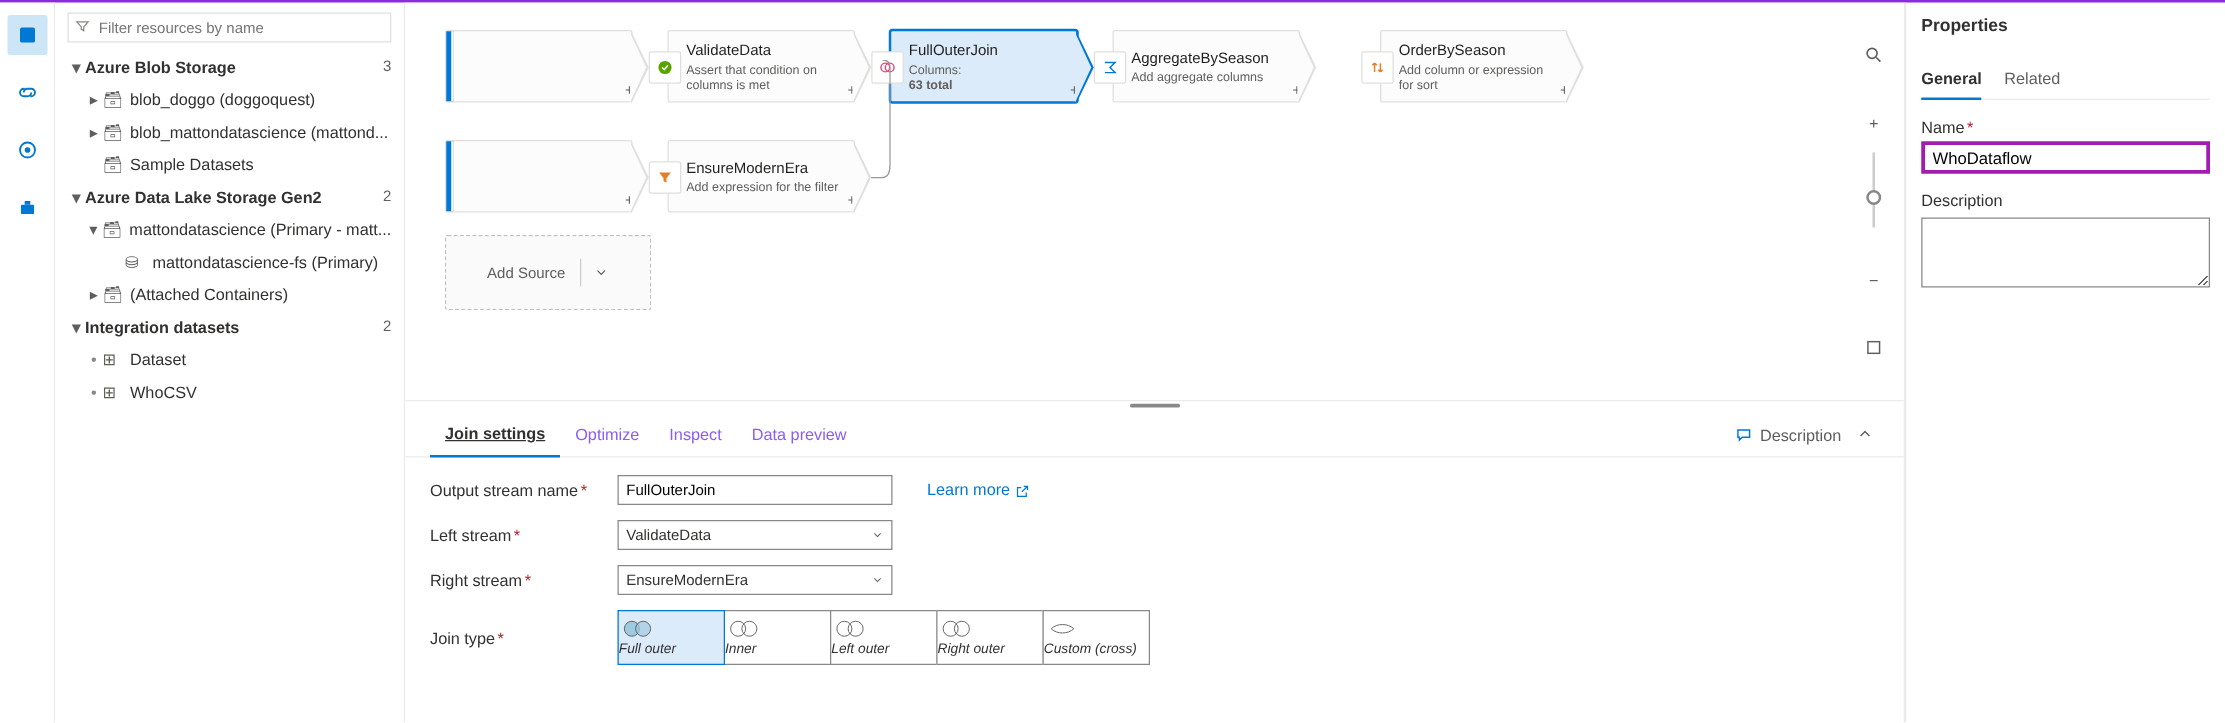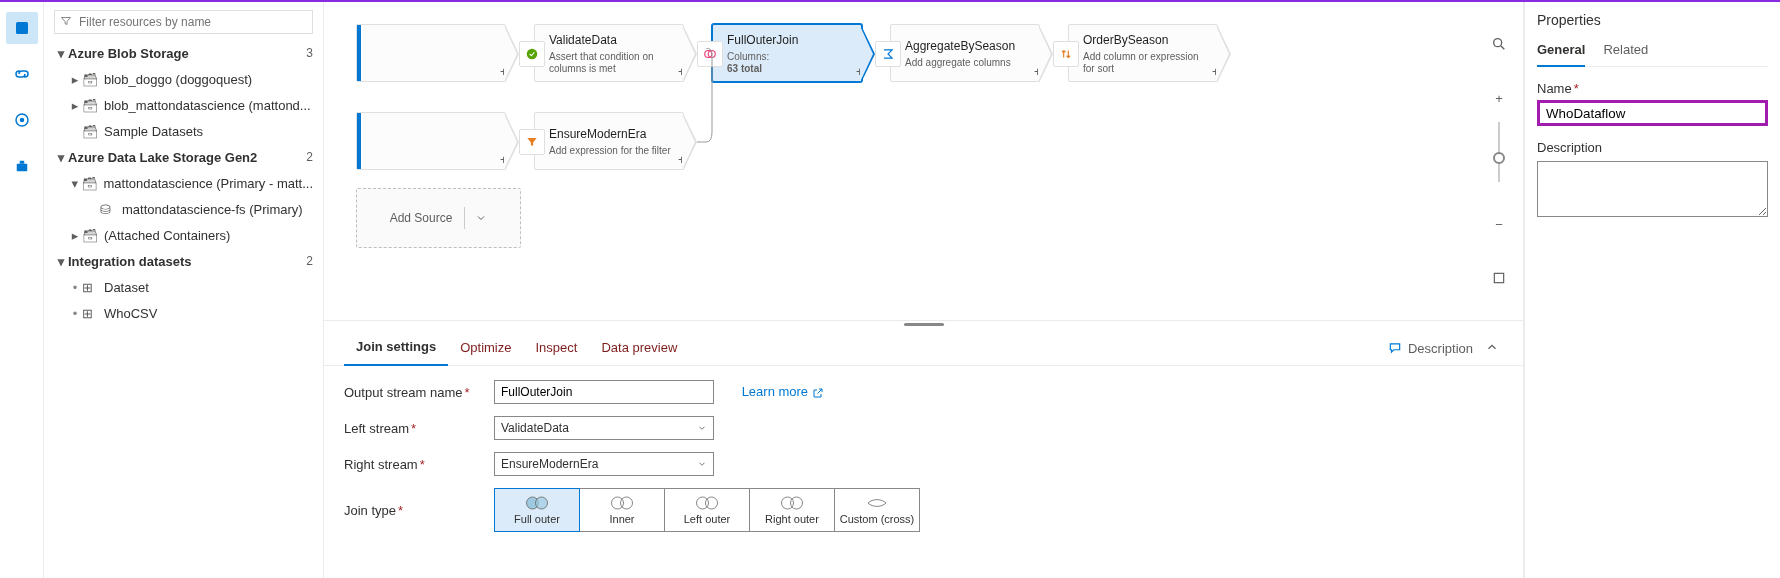--- a/index.html
+++ b/index.html
@@ -82,43 +82,43 @@
 .zoomctrl { position:absolute; right:12px; top:30px; display:flex; flex-direction:column; gap:30px; align-items:center; }
 .zoomctrl .zbtn { width:24px; height:24px; display:flex;align-items:center;justify-content:center; cursor:pointer; color:#605e5c;}
 .zoomslider { width:2px; height:60px; background:#ccc; position:relative; margin-top:-18px;}
 .zoomslider .knob { position:absolute; top:30px; left:-5px; width:12px; height:12px; border-radius:50%; border:2px solid #888; background:#fff;}
 .connector { position:absolute; stroke:#bfbfbf; fill:none; }
 
 .bottom { flex:1; border-top:1px solid #edebe9; display:flex; flex-direction:column; }
 .gripper { height:6px; display:flex; justify-content:center;}
 .gripper div{ width:40px; height:3px; background:#888; border-radius:2px; margin-top:2px;}
 .tabs { display:flex; align-items:center; padding:4px 20px 0 20px; border-bottom:1px solid #edebe9;}
-.tabs .tab { padding:8px 12px 10px; font-size:13px; color:#7f1d1d; cursor:pointer;}
-.tabs .tab.active { color:#323130; font-weight:600; border-bottom:2px solid #0078d4; margin-bottom:-1px;}
+.tabs .tab { padding:8px 12px 10px; font-size:13px; color:#8b5cf6; cursor:pointer;}
+.tabs .tab.active { color:#323130; font-weight:600; border-bottom:2px solid #0078d4; margin-bottom:-1px;text-decoration:underline;}
 .tabs .spacer { flex:1; }
 .tabs .descbtn { display:flex; align-items:center; gap:6px; color:#605e5c; font-size:13px; cursor:pointer; padding:0 8px;}
 .tabs .collapse { padding:0 4px; cursor:pointer; color:#605e5c;}
 .form { padding:14px 20px; display:grid; grid-template-columns: 150px 1fr; row-gap:12px; align-items:center; align-content:start;}
 .form label { font-size:13px;}
 .req { color:#a4262c; margin-left:2px;}
 .txt, .sel { width:220px; height:24px; border:1px solid #8a8886; padding:0 6px; font-size:12px; background:#fff;}
 .sel { display:flex; align-items:center; justify-content:space-between;}
 .learn { color:#0078d4; margin-left:24px; display:inline-flex; align-items:flex-end; gap:4px; cursor:pointer;}
 .jointypes { display:flex; gap:0; }
 .jt {
   width:86px; height:44px; border:1px solid #8a8886; margin-left:-1px;
-  display:flex; flex-direction:column; align-items:center; justify-content:center; gap:2px;
-  font-size:11px; cursor:pointer; background:#fff;
+  display:flex; flex-direction:column; justify-content:center; gap:2px;
+  font-size:11px; cursor:pointer; background:#fff;font-style:italic;
 }
 .jt:first-child{margin-left:0;}
 .jt.selected{ background:#dcebfa; border-color:#0078d4; position:relative; z-index:1;}
 .venn { width:30px; height:16px; }
 
 .propspanel { border-left:1px solid #edebe9; padding:10px 12px; font-size:13px;}
-.propspanel h3 { font-size:14px; font-weight:400; margin-bottom:8px;}
+.propspanel h3 { font-size:14px; font-weight:700; margin-bottom:21px;}
 .ptabs { display:flex; gap:18px; border-bottom:1px solid #edebe9; margin-bottom:14px;}
 .ptabs .pt { padding:6px 0 8px; color:#605e5c; cursor:pointer;}
 .ptabs .pt.active { color:#323130; font-weight:600; border-bottom:2px solid #0078d4; margin-bottom:-1px;}
 .propspanel label{ display:block; margin-bottom:4px;}
 .propspanel input[type=text]{ width:100%; height:26px; border:3px solid #a21caf; padding:0 6px;}
 .propspanel textarea{ width:100%; height:56px; border:1px solid #8a8886; resize:both; margin-top:2px;}
 
 svg { flex-shrink:0; }
 </style>
 </head>
@@ -268,21 +268,21 @@
       <div class="body" style="margin-left:14px;">
         <div class="title">
             <span>AggregateBySeason</span>
           </div>
         <div class="desc">Add aggregate columns</div>
       </div>
       <span class="plus">+</span>
       <div class="nodearrow"></div>
     </div>
 
-    <div class="node" style="left:744px; top:22px;">
+    <div class="node" style="left:780px; top:22px;">
       <div class="stepicon">
           <svg width="14" height="14" viewBox="0 0 24 24">
             <path d="M8 18V6m0 0l-3 3m3-3l3 3M16 6v12m0 0l3-3m-3 3l-3-3" stroke="#e67e22" stroke-width="2" fill="none"></path>
           </svg>
         </div>
       <div class="body" style="margin-left:14px;">
         <div class="title">
             <span>OrderBySeason</span>
           </div>
         <div class="desc">Add column or expression for sort</div>

